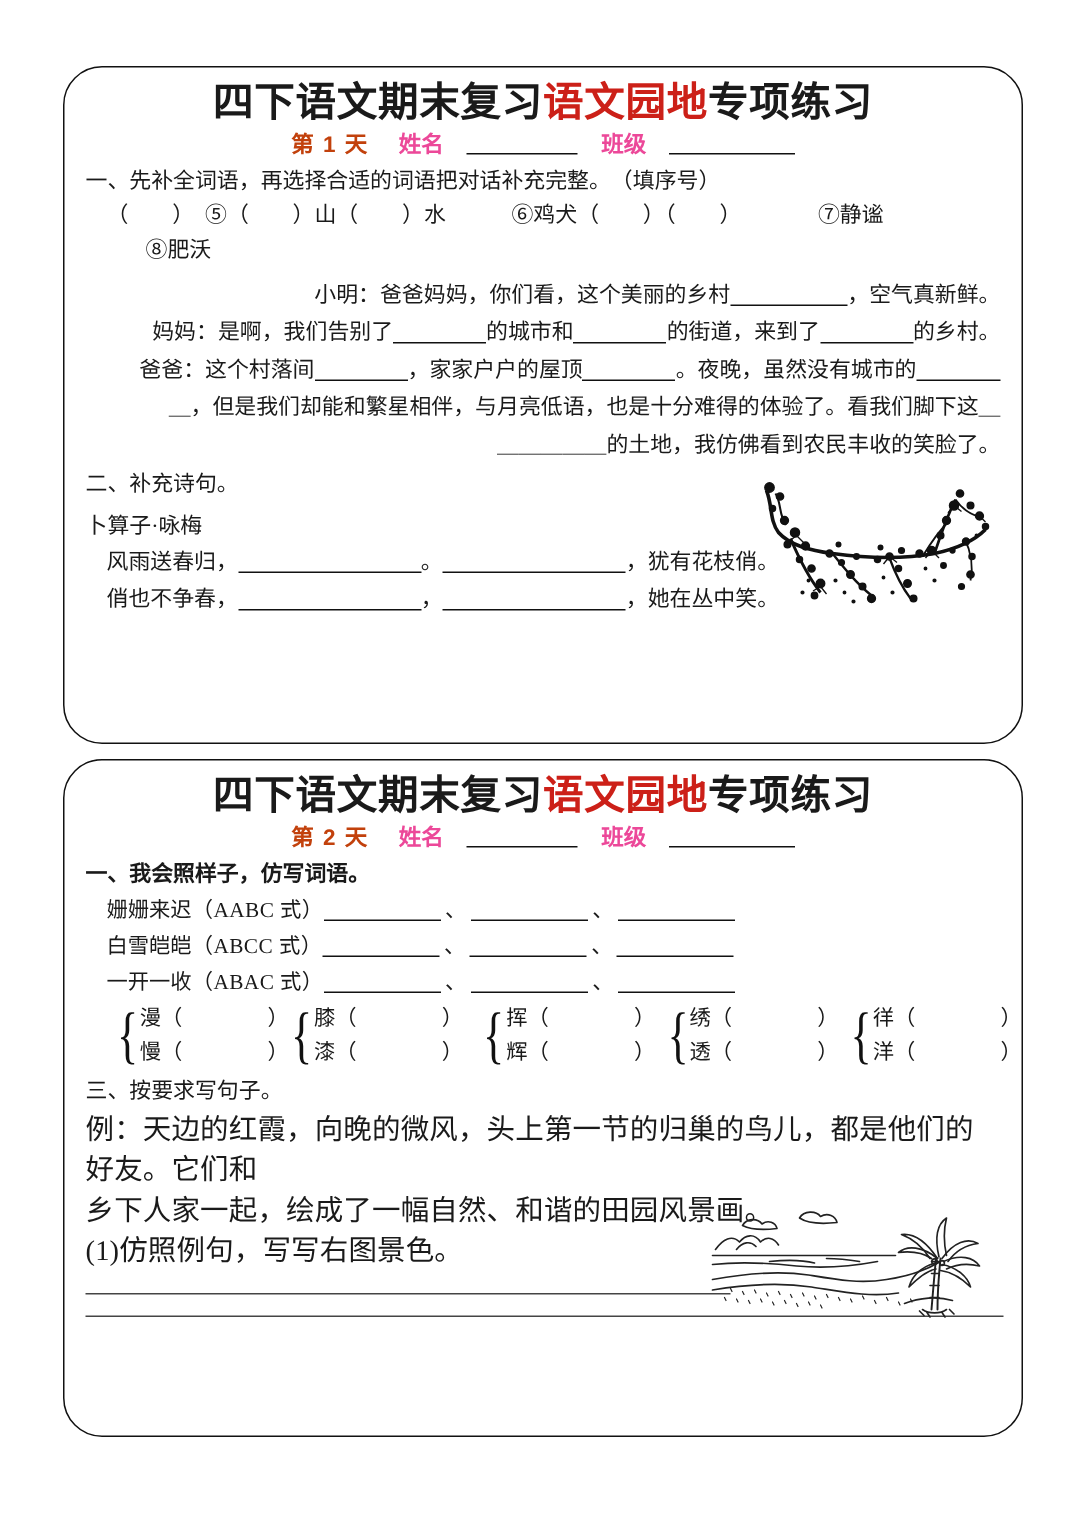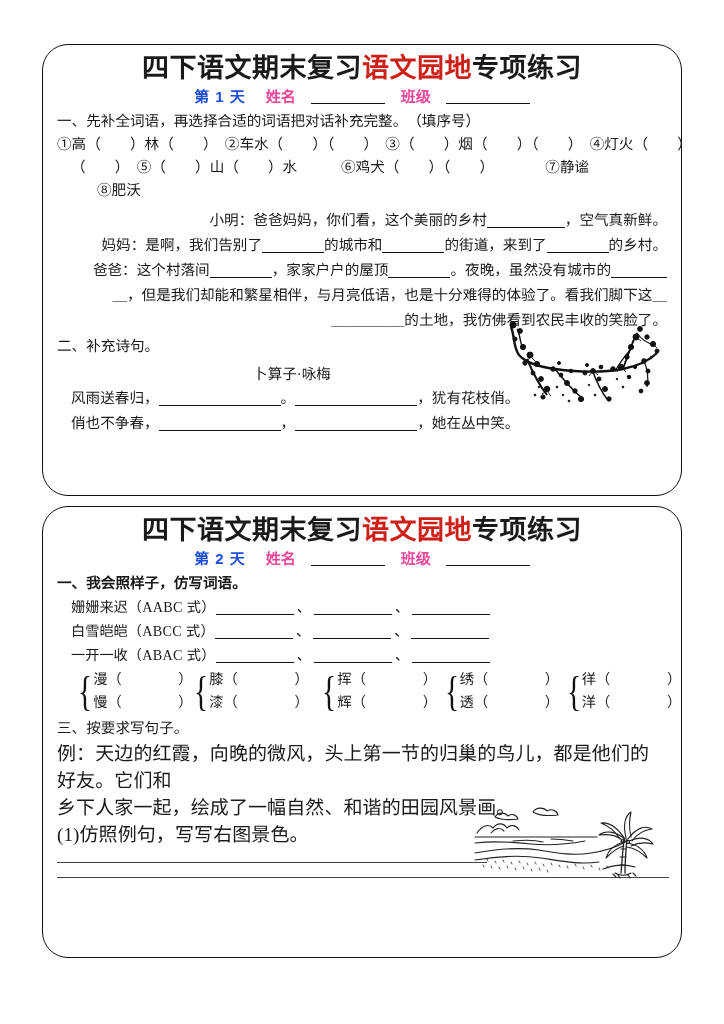--- a/index.html
+++ b/index.html
@@ -55,21 +55,21 @@
   .subhead {
     text-align: center;
     font-size: 15px;
     line-height: 22px;
     font-weight: 700;
     margin-top: 1px;
     white-space: nowrap;
     font-family: "Liberation Sans", "DejaVu Sans", sans-serif;
   }
   .subhead .day {
-    color: #1d4ed8;
+    color: #c2410c;
     margin-right: 20px;
     letter-spacing: 1px;
   }
   .subhead .field { color: #ec4899; margin-right: 14px; }
   .subhead .rule {
     display: inline-block;
     border-bottom: 1.4px solid #111;
     width: 74px;
     margin-left: 1px;
     vertical-align: -2px;
@@ -106,21 +106,20 @@
     display: inline-block;
     border-bottom: 1.3px solid #111;
     vertical-align: -3px;
   }
   .blk.w56  { width: 56px; }
   .blk.w62  { width: 62px; }
   .blk.w78  { width: 78px; }
 
   
   .poem-title {
-    text-align: center;
     font-size: 14.6px;
     line-height: 24px;
     margin-top: 4px;
     padding-right: 140px;
   }
   .poem-line {
     font-size: 14.6px;
     line-height: 25px;
     padding-left: 14px;
     white-space: nowrap;
@@ -225,21 +224,20 @@
 <div class="page">
 
   <div class="sheet sheet-1">
 
     <div class="title"><span>四下语文期末复习</span><span class="accent">语文园地</span><span>专项练习</span></div>
 
     <div class="subhead"><span class="day">第 1 天</span><span class="field">姓名</span><span class="rule"></span><span class="field" style="margin-left:16px">班级</span><span class="rule wide"></span></div>
 
     <div class="sec-head">一、先补全词语，再选择合适的词语把对话补充完整。　（填序号）</div>
 
-    <div class="idiom-line">①高（　　）林（　　）　②车水（　　）（　　）　③（　　）烟（　　）（　　）　④灯火（　　）</div>
     <div class="idiom-line indent-1">（　　）　⑤（　　）山（　　）水　　　⑥鸡犬（　　）（　　）　　　　⑦静谧</div>
     <div class="idiom-line indent-2">⑧肥沃</div>
 
     <div class="dialog-line" style="margin-top:6px"><span>小明：</span><span>爸爸妈妈，你们看，这个美丽的乡村</span><span class="blk w78"></span><span>，空气真新鲜。</span></div>
 
     <div class="dialog-line"><span>妈妈：</span><span>是啊，我们告别了</span><span class="blk w62"></span><span>的城市和</span><span class="blk w62"></span><span>的街道，来到了</span><span class="blk w62"></span><span>的乡村。</span></div>
 
     <div class="dialog-line"><span>爸爸：</span><span>这个村落间</span><span class="blk w62"></span><span>，家家户户的屋顶</span><span class="blk w62"></span><span>。夜晚，虽然没有城市的</span><span class="blk w56"></span></div>
 
     <div class="dialog-line flush">＿，但是我们却能和繁星相伴，与月亮低语，也是十分难得的体验了。看我们脚下这＿</div>

